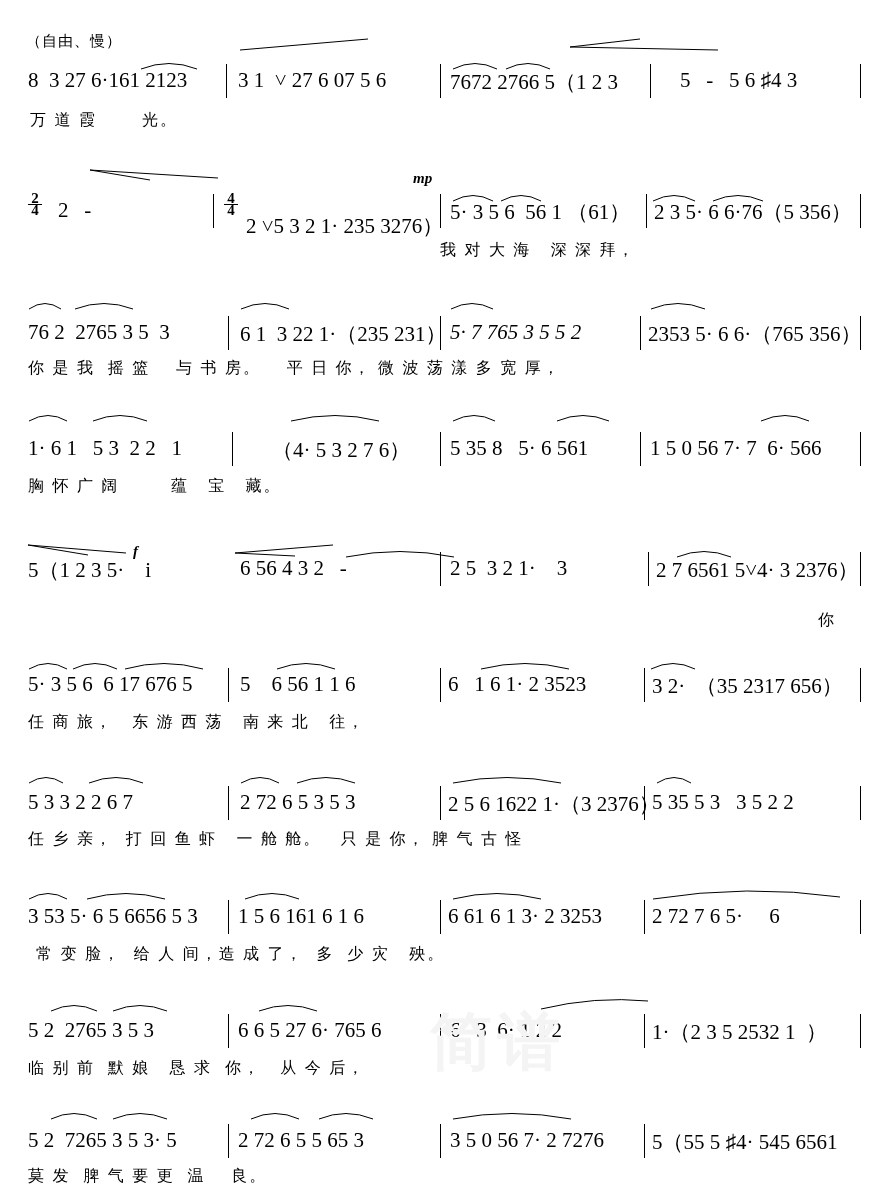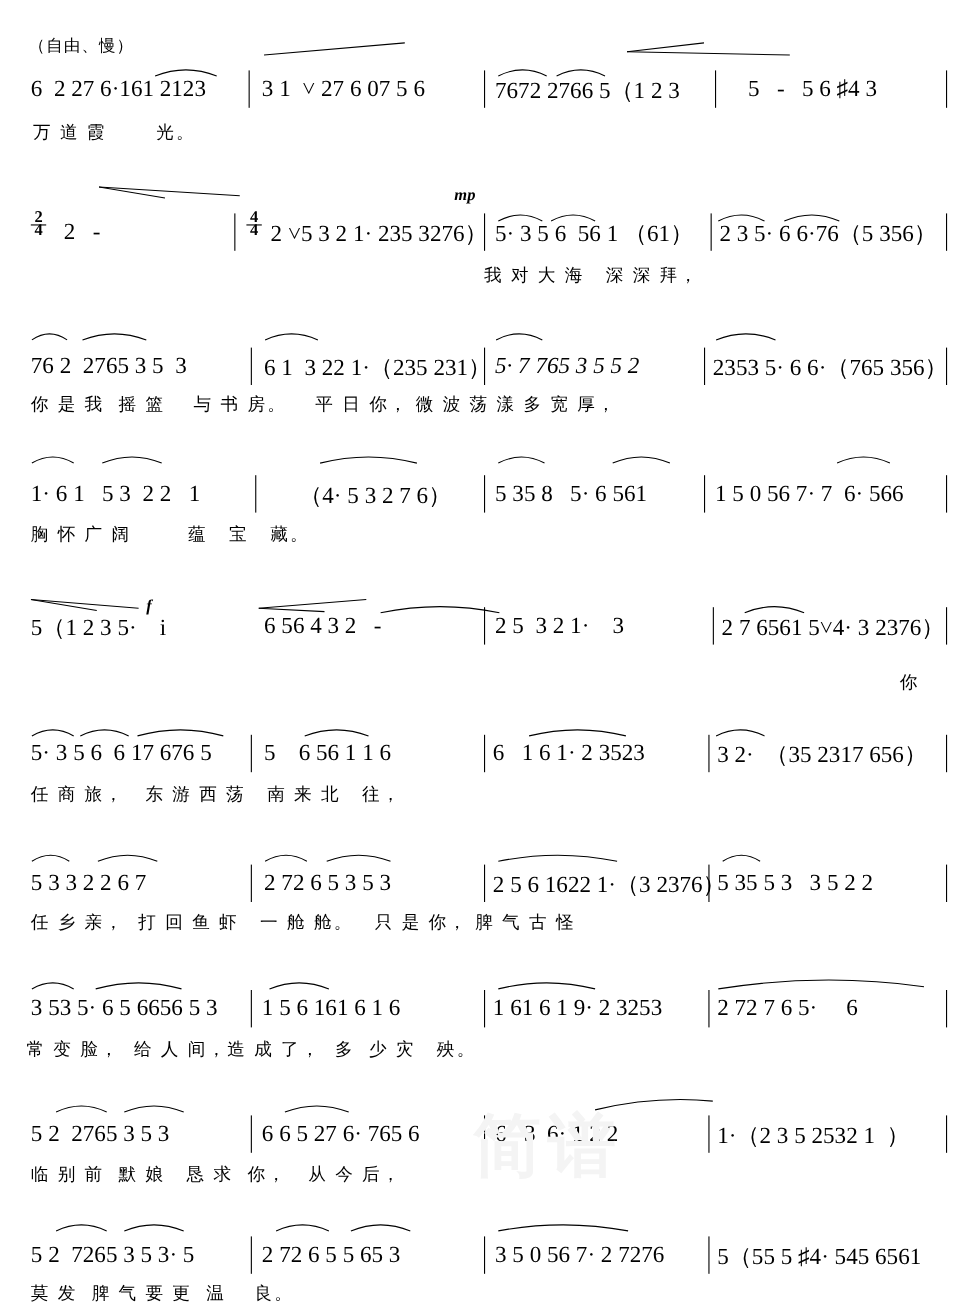--- a/index.html
+++ b/index.html
@@ -109,21 +109,21 @@
       <svg width="46" height="12">
           <path d="M1,11 Q23,0 45,11" fill="none" stroke="#000" stroke-width="1"></path>
         </svg>
     </div>
     <div class="slur" style="left:505px;top:58px;">
       <svg width="46" height="12">
           <path d="M1,11 Q23,0 45,11" fill="none" stroke="#000" stroke-width="1"></path>
         </svg>
     </div>
 
-    <div class="notes" style="left:28px;top:68px;">6  2 27 6·161 2123</div>
+    <div class="notes" style="left:28px;top:68px;">8  3 27 6·161 2123</div>
     <div class="bar" style="left:226px;top:64px;height:34px;"></div>
     <div class="notes" style="left:238px;top:68px;">3 1  ˅ 27 6 07 5 6</div>
     <div class="bar" style="left:440px;top:64px;height:34px;"></div>
     <div class="notes" style="left:450px;top:68px;">7672 2766 5（1 2 3</div>
     <div class="bar" style="left:650px;top:64px;height:34px;"></div>
     <div class="notes" style="left:680px;top:68px;">5   -   5 6 ♯4 3</div>
     <div class="bar" style="left:860px;top:64px;height:34px;"></div>
 
     <div class="lyrics" style="left:30px;top:110px;">万 道 霞       光。</div>
   </div>
@@ -162,21 +162,21 @@
         </svg>
     </div>
     <div class="slur" style="left:712px;top:190px;">
       <svg width="52" height="12">
           <path d="M1,11 Q26,0 51,11" fill="none" stroke="#000" stroke-width="1"></path>
         </svg>
     </div>
 
     <div class="notes" style="left:58px;top:198px;">2   -</div>
     <div class="bar" style="left:213px;top:194px;height:34px;"></div>
-    <div class="notes" style="left:246px;top:198px;">2 ˅5 3 2 1· 235 3276）</div>
+    <div class="notes" style="left:246px;top:212px;">2 ˅5 3 2 1· 235 3276）</div>
     <div class="bar" style="left:440px;top:194px;height:34px;"></div>
     <div class="notes" style="left:450px;top:198px;">5· 3 5 6  56 1 （61）</div>
     <div class="bar" style="left:646px;top:194px;height:34px;"></div>
     <div class="notes" style="left:654px;top:198px;">2 3 5· 6 6·76（5 356）</div>
     <div class="bar" style="left:860px;top:194px;height:34px;"></div>
 
     <div class="lyrics" style="left:440px;top:240px;">我 对 大 海   深 深 拜，</div>
   </div>
 
   <div class="system" style="top:0;">
@@ -410,26 +410,26 @@
     <div class="slur" style="left:652px;top:884px;">
       <svg width="190" height="16">
           <path d="M1,15 Q95,0 188,13" fill="none" stroke="#000" stroke-width="1"></path>
         </svg>
     </div>
 
     <div class="notes" style="left:28px;top:904px;">3 53 5· 6 5 6656 5 3</div>
     <div class="bar" style="left:228px;top:900px;height:34px;"></div>
     <div class="notes" style="left:238px;top:904px;">1 5 6 161 6 1 6</div>
     <div class="bar" style="left:440px;top:900px;height:34px;"></div>
-    <div class="notes" style="left:448px;top:904px;">1 61 6 1 9· 2 3253</div>
+    <div class="notes" style="left:448px;top:904px;">6 61 6 1 3· 2 3253</div>
     <div class="bar" style="left:644px;top:900px;height:34px;"></div>
     <div class="notes" style="left:652px;top:904px;">2 72 7 6 5·     6</div>
     <div class="bar" style="left:860px;top:900px;height:34px;"></div>
 
-    <div class="lyrics" style="left:24px;top:944px;">常 变 脸，  给 人 间，造 成 了，  多  少 灾   殃。</div>
+    <div class="lyrics" style="left:36px;top:944px;">常 变 脸，  给 人 间，造 成 了，  多  少 灾   殃。</div>
   </div>
 
   <div class="system" style="top:0;">
     <div class="slur" style="left:50px;top:1000px;">
       <svg width="48" height="12">
           <path d="M1,11 Q24,0 47,11" fill="none" stroke="#000" stroke-width="1"></path>
         </svg>
     </div>
     <div class="slur" style="left:112px;top:1000px;">
       <svg width="56" height="12">

